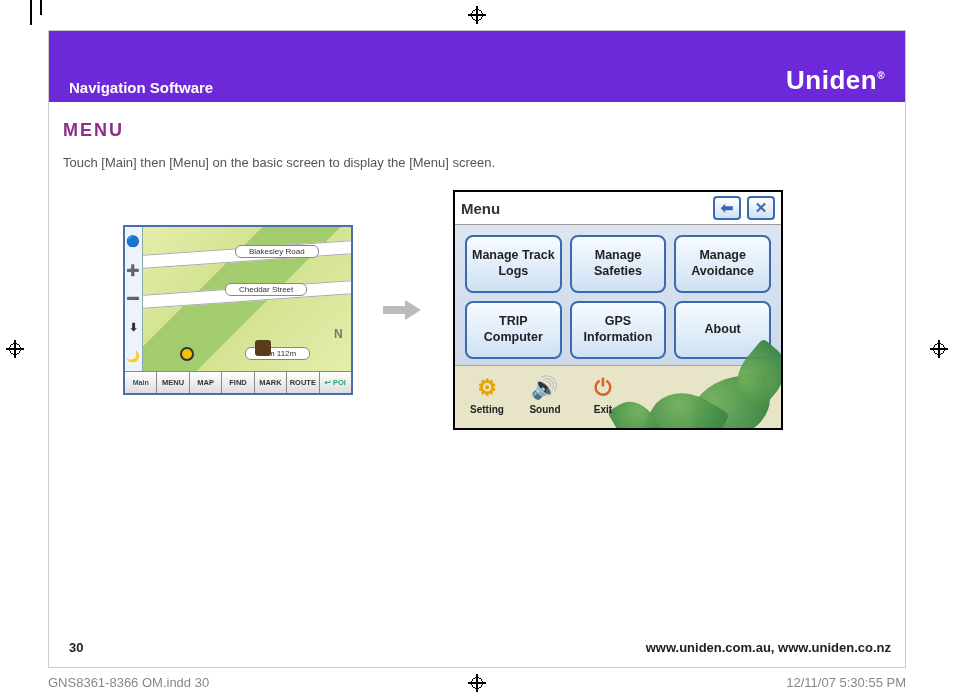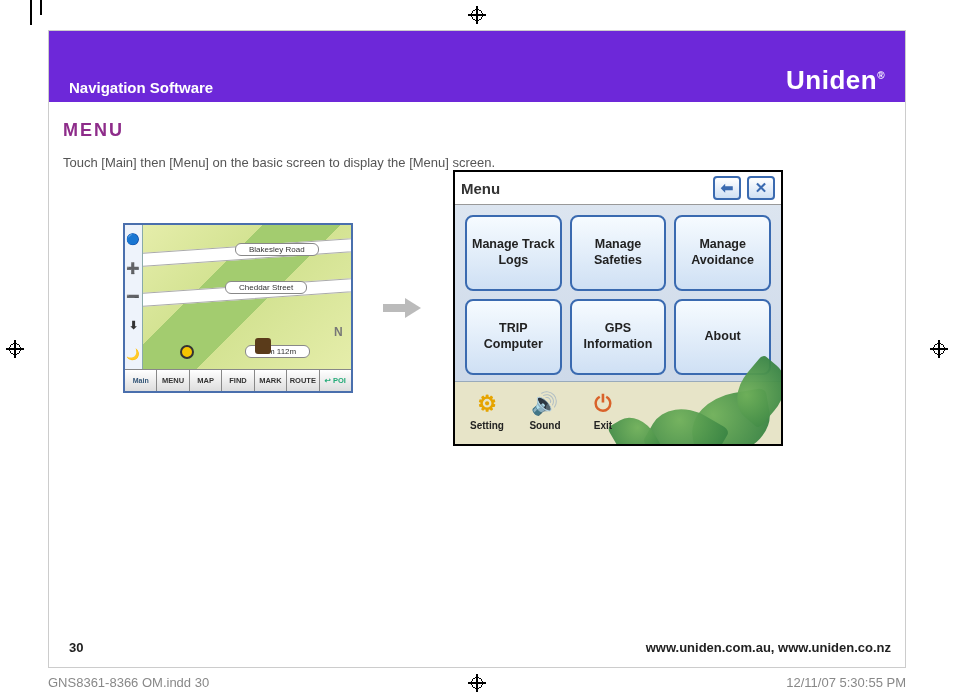--- a/index.html
+++ b/index.html
@@ -54,21 +54,21 @@
   }
   .brand sup { font-size: 10px; top:-1em;}
   .content { padding: 18px 14px 10px 14px; }
   .menu-heading {
     color: #8e2c8a;
     font-weight: 900;
     font-size: 18px;
     letter-spacing: 2px;
     margin-bottom: 14px;
   }
-  .intro { font-size: 13px; color: #555; }
+  .intro { font-size: 13px; color: #555; margin-bottom: 20px; }
 
   .figures { display: flex; align-items: center; gap: 30px; padding-left: 60px; }
 
   
   .map {
     width: 230px; height: 170px;
     border: 2px solid #4a6fad;
     position: relative;
     background: linear-gradient(135deg,#e8efae 0%, #d4e393 35%, #a3cc6f 35%, #a3cc6f 55%, #d4e393 55%, #e8efae 100%);
     overflow: hidden;
@@ -193,21 +193,21 @@
     grid-template-columns: repeat(3,1fr);
     gap: 8px;
     padding: 10px 10px 6px 10px;
     background: linear-gradient(#dce5f0,#cdd9e9);
     border-bottom: 1px solid #9ab;
   }
   .menu-btn {
     background: linear-gradient(#f6fbff,#cfe0f4);
     border: 2px solid #3a6ab0;
     border-radius: 8px;
-    height: 76px;
+    height: 58px;
     display: flex;
     align-items: center;
     justify-content: center;
     text-align: center;
     font-weight: bold;
     font-size: 12.5px;
     line-height: 1.25;
     color: #222;
     padding: 2px;
   }

